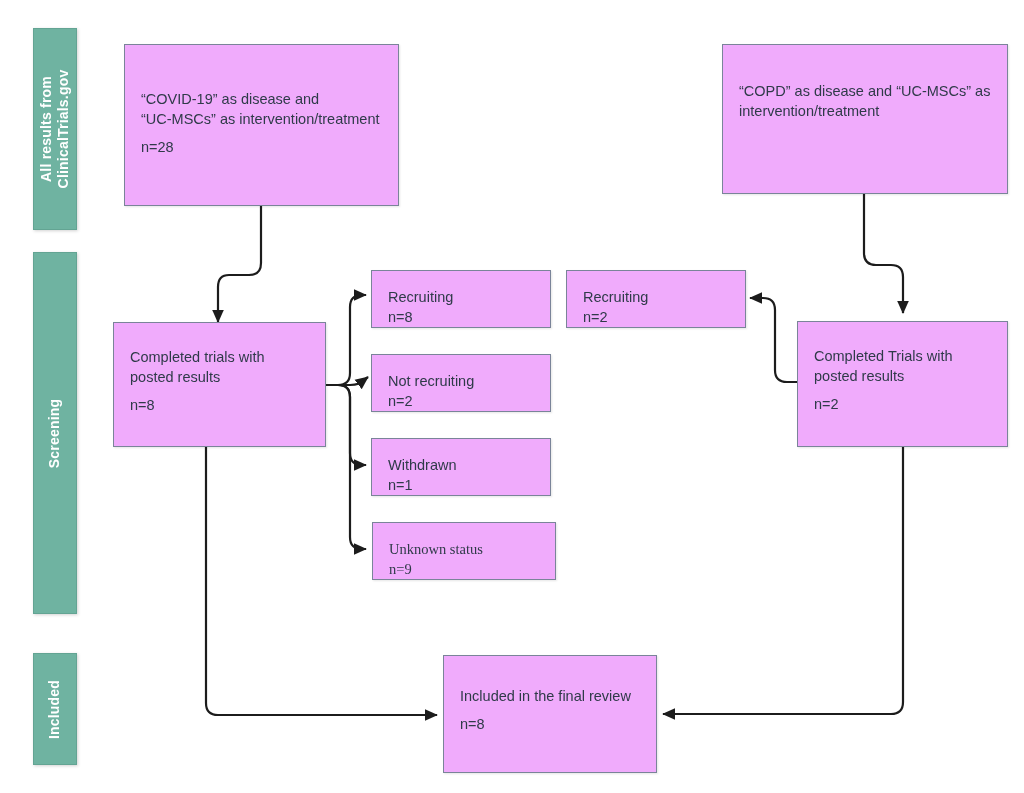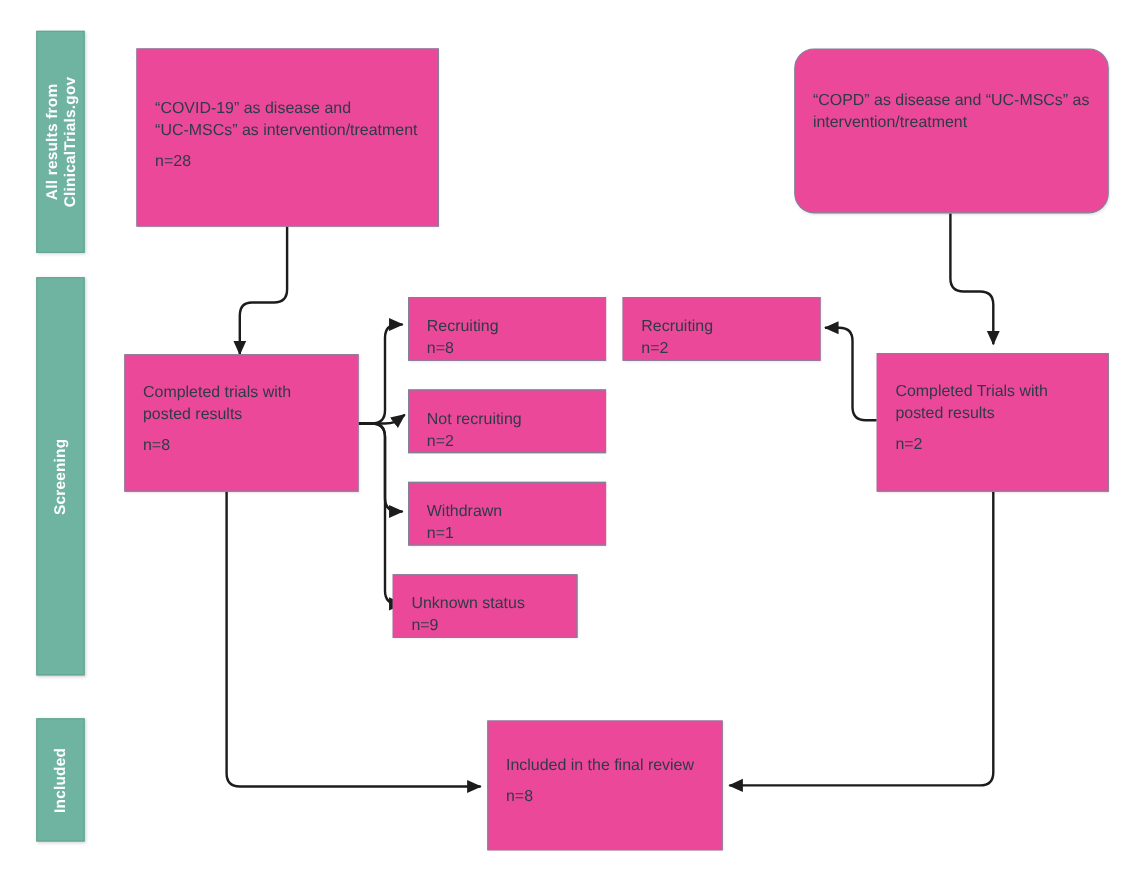--- a/index.html
+++ b/index.html
@@ -43,21 +43,21 @@
     letter-spacing: 0.2px;
     line-height: 17px;
     text-align: center;
     white-space: pre;
     transform: rotate(-90deg);
   }
 
   
   .node {
     position: absolute;
-    background: #ec4899;
+    background: #f0abfc;
     border: 1.5px solid #7A8499;
     box-shadow: 1px 1px 2px rgba(0,0,0,0.10);
     box-sizing: border-box;
     padding: 14px 16px;
     color: #2F3A49;
     font-size: 14.5px;
     line-height: 20px;
   }
   .node .body {
     white-space: pre-line;
@@ -114,21 +114,21 @@
   <div class="stage-band" style="left:33px; top:653px; width:42px; height:110px;">
     <span class="stage-label">Included</span>
   </div>
 
   <div class="node" style="left:124px; top:44px; width:275px; height:162px; padding-top:44px;">
     <div class="body">“COVID-19” as disease and
 “UC-MSCs” as intervention/treatment</div>
     <div class="count">n=28</div>
   </div>
 
-  <div class="node" style="left:722px; top:44px; width:286px; height:150px; padding-top:36px;border-radius:18px;">
+  <div class="node" style="left:722px; top:44px; width:286px; height:150px; padding-top:36px;">
     <div class="body">“COPD” as disease and “UC-MSCs” as
 intervention/treatment</div>
   </div>
 
   <div class="node" style="left:113px; top:322px; width:213px; height:125px; padding-top:24px;">
     <div class="body">Completed trials with
 posted results</div>
     <div class="count">n=8</div>
   </div>
 
@@ -146,21 +146,21 @@
   <div class="node compact" style="left:371px; top:354px; width:180px; height:58px;">
     <div class="body">Not recruiting</div>
     <div class="count">n=2</div>
   </div>
 
   <div class="node compact" style="left:371px; top:438px; width:180px; height:58px;">
     <div class="body">Withdrawn</div>
     <div class="count">n=1</div>
   </div>
 
-  <div class="node compact" style="left:357px; top:522px; width:168px; height:58px;">
+  <div class="node compact" style="left:372px; top:522px; width:184px; height:58px;font-family:Liberation Serif, serif;">
     <div class="body">Unknown status</div>
     <div class="count">n=9</div>
   </div>
 
   <div class="node compact" style="left:566px; top:270px; width:180px; height:58px;">
     <div class="body">Recruiting</div>
     <div class="count">n=2</div>
   </div>
 
   <div class="node" style="left:443px; top:655px; width:214px; height:118px; padding-top:30px;padding-left:16px;">

